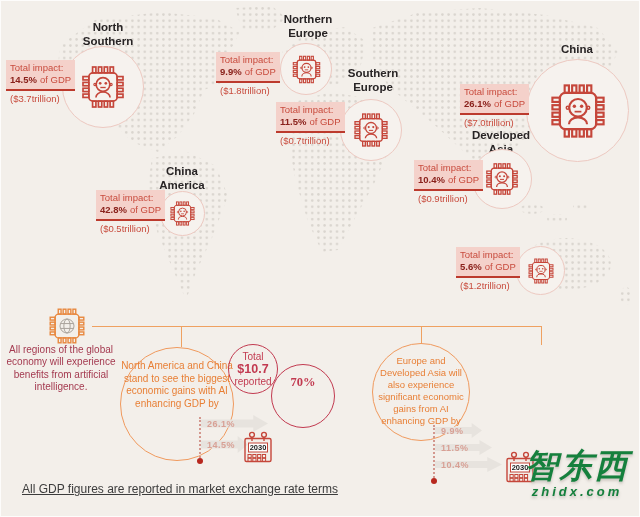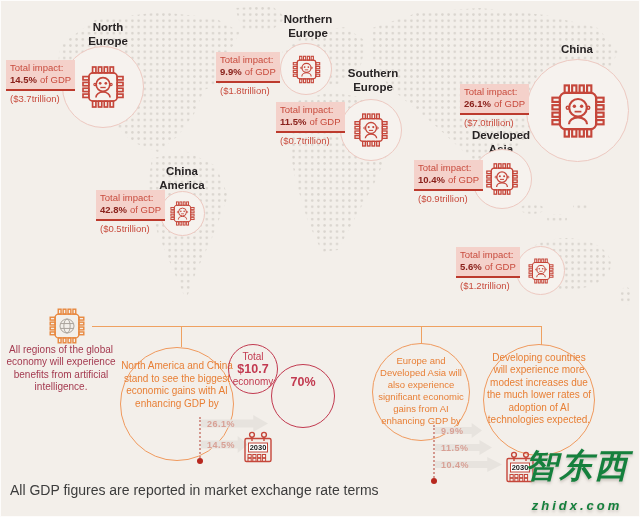--- a/index.html
+++ b/index.html
@@ -53,47 +53,47 @@
   .ocircle{position:absolute;border:1.5px solid #f09a5e;border-radius:50%;color:#e87f35;
            text-align:center;box-sizing:border-box;}
   .c-na{left:120px;top:347px;width:114px;height:114px;font-size:10px;line-height:1.26;padding-top:12px;}
   .c-europe{left:372px;top:343px;width:98px;height:98px;font-size:9.5px;line-height:1.26;padding-top:11px;}
   .c-dev{left:483px;top:344px;width:112px;height:112px;font-size:10px;line-height:1.24;padding-top:7px;}
   .rcircle{position:absolute;border:1.5px solid #c23a50;border-radius:50%;color:#c23a50;text-align:center;
            box-sizing:border-box;background:transparent;}
   .c-total{left:228px;top:344px;width:50px;height:50px;font-size:10px;line-height:1.12;padding-top:6px;z-index:3;}
   .c-total b{font-size:12.5px;}
   .c-70{left:271px;top:364px;width:64px;height:64px;font-size:9px;line-height:1.16;padding-top:10px;z-index:2;}
-  .c-70 b{font-size:12.5px;}
+  .c-70 b{font-size:12.5px;font-family:Liberation Serif, serif;}
   
   .arrow{position:absolute;background:#e7e3de;display:flex;align-items:center;padding-left:6px;box-sizing:border-box;
          clip-path:polygon(0% 26%,78% 26%,78% 0%,100% 50%,78% 100%,78% 74%,0% 74%);
          font-size:9px;font-weight:bold;color:#d8a095;letter-spacing:.5px;}
   .a-na1{left:201px;top:415px;width:67px;height:17px}
   .a-na2{left:201px;top:436px;width:47px;height:17px}
   .a-eu1{left:435px;top:423px;width:47px;height:15px}
   .a-eu2{left:435px;top:440px;width:57px;height:15px}
   .a-eu3{left:435px;top:457px;width:67px;height:15px}
   .guide{position:absolute;border-left:2px dotted #d3978e;width:0;}
   .g-na{left:199px;top:417px;height:41px}
   .g-eu{left:433px;top:425px;height:53px}
   .enddot{position:absolute;width:6px;height:6px;border-radius:50%;background:#b7281f;}
   .d-na{left:197px;top:458px}
   .d-eu{left:431px;top:478px}
   .cal{position:absolute;}
   .cal-na{left:242px;top:430px}
   .cal-eu{left:504px;top:450px}
   
-  .fnote{position:absolute;left:10px;color:#3c3c3c;font-size:14px;}
+  .fnote{position:absolute;left:22px;color:#3c3c3c;font-size:12px;text-decoration:underline;}
   .f0{top:482px}
   .f1{top:496px}
   .wm{position:absolute;left:516px;top:449px;width:122px;text-align:center;color:#15803d;
       text-shadow:0 0 1px #d8d3cd,0 2px 3px rgba(120,110,100,.35);font-style:italic;}
   .wm-logo{font-size:33px;font-weight:bold;letter-spacing:2px;line-height:1;}
-  .wm-site{font-size:13px;font-weight:bold;letter-spacing:3px;margin-top:16px;}
+  .wm-site{font-size:13px;font-weight:bold;letter-spacing:3px;margin-top:2px;}
 </style>
 </head>
 <body>
 
 <div class="stage">
 
   <svg width="0" height="0" style="position:absolute">
     <defs>
       <g id="chipbot" fill="none" stroke="currentColor" stroke-width="2">
         <rect x="13" y="13" width="34" height="34" rx="5"></rect>
@@ -180,21 +180,21 @@
       <path d="M372,28 L420,12 L480,8 L545,15 L598,28 L618,52 L602,84 L572,108 L540,128 L512,150 L486,170 L464,152 L438,128 L412,106 L388,86 L372,58 Z"></path>
       <ellipse cx="505" cy="196" rx="15" ry="6"></ellipse>
       <ellipse cx="532" cy="209" rx="12" ry="5"></ellipse>
       <ellipse cx="557" cy="219" rx="10" ry="5"></ellipse>
       <ellipse cx="581" cy="206" rx="8" ry="4"></ellipse>
       <ellipse cx="566" cy="264" rx="45" ry="26"></ellipse>
       <ellipse cx="626" cy="296" rx="6" ry="9"></ellipse>
     </g>
   </svg>
 
-  <div class="rname n0">North Europe</div>
+  <div class="rname n0">North Southern</div>
   <div class="rname n2">Southern Europe</div>
   <div class="rname n1">Northern Europe</div>
   <div class="rname n3">China</div>
   <div class="rname n4">Developed Asia</div>
   <div class="rname n5">China America</div>
 
   <div class="rcirc c0">
       <svg class="chip" width="50" height="50" viewBox="0 0 60 60">
         <use href="#chipbot"></use>
       </svg>
@@ -269,29 +269,28 @@
         <use href="#chipglobe"></use>
       </svg>
   </div>
   <div class="intro">All regions of the global economy will experience benefits from artificial intelligence.</div>
 
   <div class="ocircle c-na">North America and China stand to see the biggest economic gains with AI enhancing GDP by</div>
 
   <div class="rcircle c-total">
     <span>Total</span><br>
     <b>$10.7</b><br>
-    <span>economy</span>
+    <span>reported</span>
   </div>
 
   <div class="rcircle c-70">
     <b>70%</b><br>
   </div>
 
   <div class="ocircle c-europe">Europe and Developed Asia will also experience significant economic gains from AI enhancing GDP by</div>
-  <div class="ocircle c-dev">Developing countries will experience more modest increases due the much lower rates of adoption of AI technologies expected.</div>
 
   <div class="arrow a-na1">
       <span>26.1%</span>
     </div>
   <div class="arrow a-na2">
       <span>14.5%</span>
     </div>
   <div class="guide g-na"></div>
   <div class="enddot d-na"></div>
   <svg class="cal cal-na" width="32" height="34" viewBox="0 0 32 34" style="color:#c5463a">

